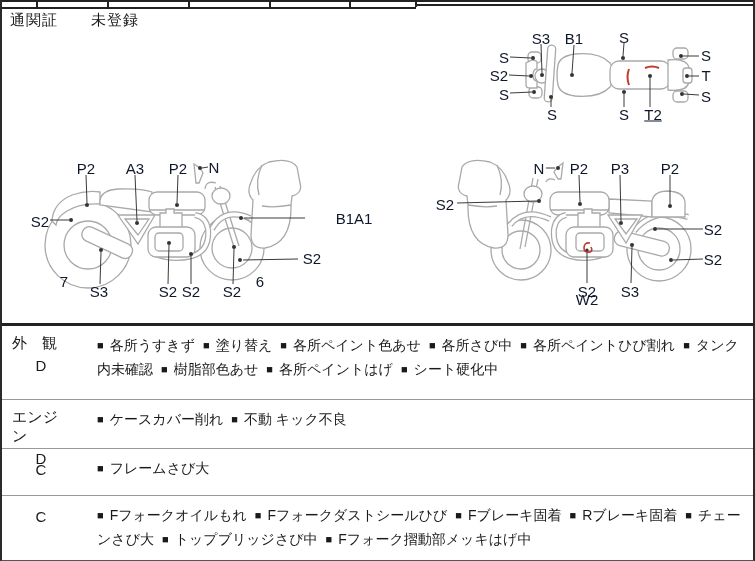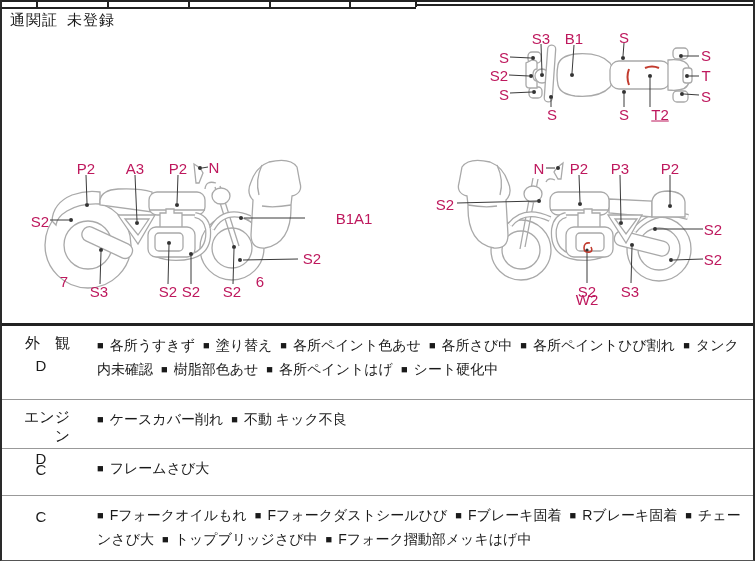--- a/index.html
+++ b/index.html
@@ -7,36 +7,36 @@
   .sheet{
     position:relative;width:755px;height:561px;background:#fff;
     font-family:"Liberation Sans",sans-serif;color:#1a1a1a;overflow:hidden;
     border-left:2px solid #2a2a2a;border-right:2px solid #2a2a2a;border-bottom:1px solid #555;
   }
   
   .top-strip{position:absolute;left:0;top:0;width:755px;height:10px;}
   .top-strip .hline{position:absolute;background:#222;height:2px;}
   .top-strip .vline{position:absolute;background:#222;width:2px;top:0;height:8px;}
   
-  .hdr{position:absolute;left:8px;top:11px;font-size:15px;letter-spacing:1px;display:flex;gap:9px;}
+  .hdr{position:absolute;left:8px;top:11px;font-size:15px;letter-spacing:1px;display:flex;gap:33px;}
   
   .diagram{position:absolute;}
   .diagram svg{position:absolute;left:0;top:0;}
-  .dlabel{position:absolute;transform:translate(-50%,-50%);font-size:15px;color:#be185d;
+  .dlabel{position:absolute;transform:translate(-50%,-50%);font-size:15px;color:#0f172a;
           white-space:nowrap;line-height:1;}
   
   .sections{position:absolute;left:0;top:323px;width:755px;border-top:3px solid #222;}
   .sec-row{display:flex;border-top:1px solid #999;}
   .sec-row:first-child{border-top:none;}
   .sec-row:nth-child(1){height:73px;}
   .sec-row:nth-child(2){height:49px;}
   .sec-row:nth-child(3){height:47px;}
   .sec-row:nth-child(4){height:66px;}
   .sec-label{width:95px;flex:0 0 95px;padding:8px 0 0 10px;}
-  .sec-name{width:58px;text-align:right;font-size:15px;}
+  .sec-name{width:58px;text-align:left;font-size:15px;}
   .sec-grade{width:58px;text-align:center;font-size:15px;margin-top:4px;}
   .sec-items{flex:1;padding:7px 6px 0 0;font-size:14px;line-height:24px;}
   .bullet{font-size:11px;margin:0 6px 0 8px;vertical-align:1px;}
   .sec-items .bullet:first-child{margin-left:0;}
 </style>
 </head>
 <body>
 
 <div class="sheet">
 
@@ -106,21 +106,21 @@
       </g>
     </svg>
   <div class="dlabel" style="left: 59px; top: 13px;">S3</div>
       <div class="dlabel" style="left: 92px; top: 13px;">B1</div>
       <div class="dlabel" style="left: 142px; top: 12px;">S</div>
       <div class="dlabel" style="left: 22px; top: 32px;">S</div>
       <div class="dlabel" style="left: 17px; top: 50px;">S2</div>
       <div class="dlabel" style="left: 22px; top: 69px;">S</div>
       <div class="dlabel" style="left: 70px; top: 89px;">S</div>
       <div class="dlabel" style="left: 142px; top: 89px;">S</div>
-      <div class="dlabel" style="left: 178px; top: 89px; text-decoration: underline;">T2</div>
+      <div class="dlabel" style="left: 171px; top: 89px; text-decoration: underline;">T2</div>
       <div class="dlabel" style="left: 224px; top: 30px;">S</div>
       <div class="dlabel" style="left: 224px; top: 50px;">T</div>
       <div class="dlabel" style="left: 224px; top: 71px;">S</div>
     </div>
 
   <div class="diagram" style="left:20px;top:155px;width:330px;height:160px;">
     <svg width="330" height="160" viewBox="0 0 330 160">
       <g stroke="#a9a9a9" fill="#ffffff" stroke-width="1.3">
         <circle cx="66" cy="90" r="43"></circle>
         <circle cx="66" cy="90" r="24"></circle>

